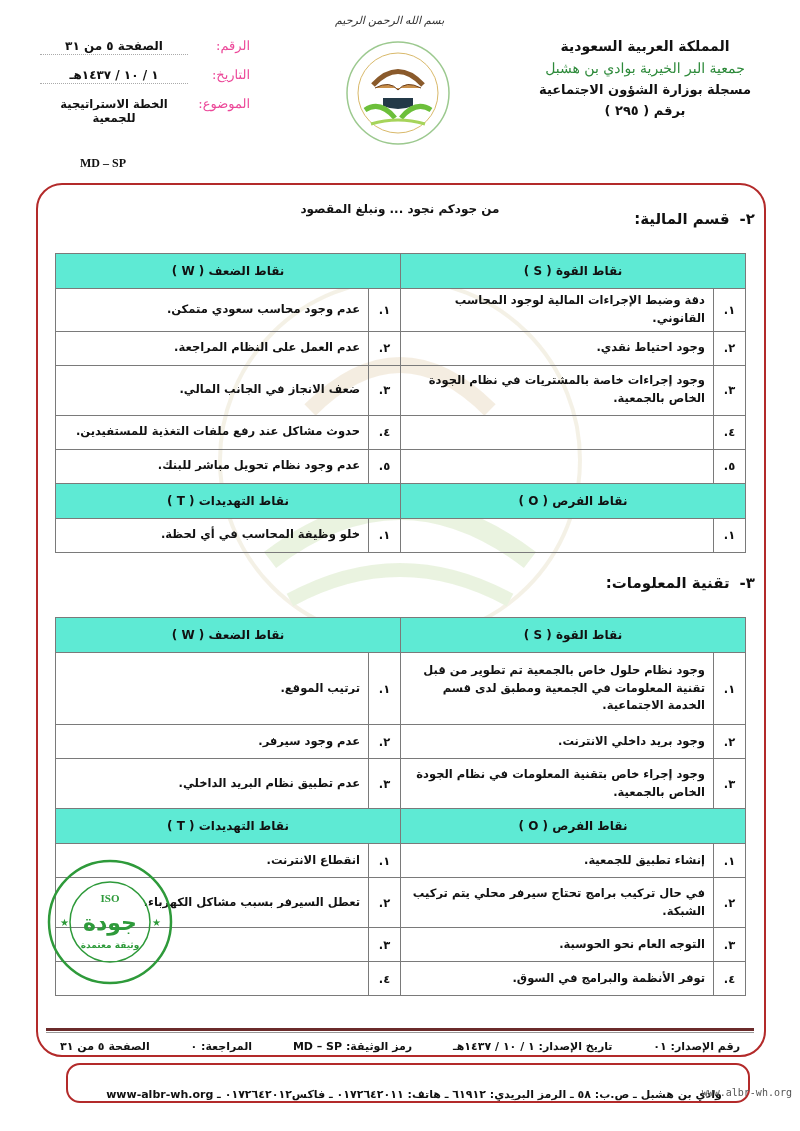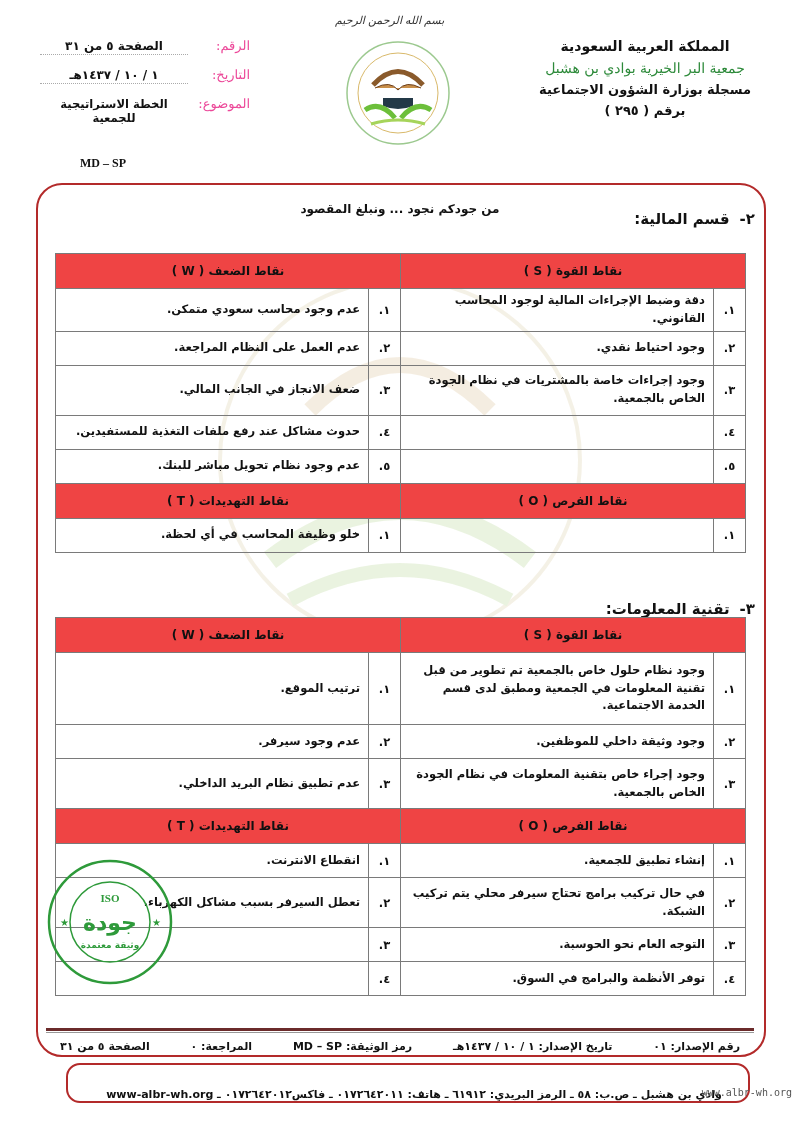--- a/index.html
+++ b/index.html
@@ -34,21 +34,21 @@
            border: 2px solid #b32a2a; border-radius: 26px 26px 26px 26px; }
 
   .watermark { left: 210px; top: 260px; width: 380px; height: 420px; opacity: 0.18; }
 
   .sec-title { right: 45px; direction: rtl; font-size: 15px; font-weight: bold; }
   .sec-title .num { margin-left: 10px; }
 
   table.swot { position: absolute; left: 55px; width: 691px; border-collapse: collapse;
                direction: rtl; table-layout: fixed; }
   table.swot td, table.swot th { border: 1px solid #7a7a7a; font-size: 11.5px; }
-  table.swot th { background: #ef4444; font-weight: bold; height: 32px; font-size: 12px; }
+  table.swot th { background: #5eead4; font-weight: bold; height: 32px; font-size: 12px; }
   table.swot td.n { width: 32px; text-align: center; font-weight: bold; }
   table.swot td.t { padding: 3px 8px; text-align: right; line-height: 1.55; font-weight: bold; }
   table.swot col.c-n { width: 32px; }
   table.swot col.c-t { width: 313px; }
 
   
   .stamp { left: 46px; top: 858px; width: 128px; height: 128px; }
 
   
   .footer-line { left: 46px; top: 1028px; width: 708px; height: 3px; background: #6b2b2b; }
@@ -163,21 +163,21 @@
   </tr>
   <tr style="height:34px">
     <td class="n">١.</td>
     <td class="t"></td>
     <td class="n">١.</td>
     <td class="t">خلو وظيفة المحاسب في أي لحظة.</td>
   </tr>
 </tbody>
   </table>
 
-<div class="abs sec-title" style="top:574px;margin-top:26px;">
+<div class="abs sec-title" style="top:574px;">
   <span class="num">٣-</span><span>تقنية المعلومات:</span>
 </div>
 
 <table class="swot" style="top:617px;">
   <colgroup>
       <col class="c-n">
       <col class="c-t">
       <col class="c-n">
       <col class="c-t">
     </colgroup>
@@ -187,21 +187,21 @@
     <th colspan="2">نقاط الضعف ( W )</th>
   </tr>
   <tr style="height:72px">
     <td class="n">١.</td>
     <td class="t">وجود نظام حلول خاص بالجمعية تم تطوير من قبل تقنية المعلومات في الجمعية ومطبق لدى قسم الخدمة الاجتماعية.</td>
     <td class="n">١.</td>
     <td class="t">ترتيب الموقع.</td>
   </tr>
   <tr style="height:34px">
     <td class="n">٢.</td>
-    <td class="t">وجود وثيقة داخلي للموظفين.</td>
+    <td class="t">وجود بريد داخلي الانترنت.</td>
     <td class="n">٢.</td>
     <td class="t">عدم وجود سيرفر.</td>
   </tr>
   <tr style="height:50px">
     <td class="n">٣.</td>
     <td class="t">وجود إجراء خاص بتقنية المعلومات في نظام الجودة الخاص بالجمعية.</td>
     <td class="n">٣.</td>
     <td class="t">عدم تطبيق نظام البريد الداخلي.</td>
   </tr>
   <tr>

